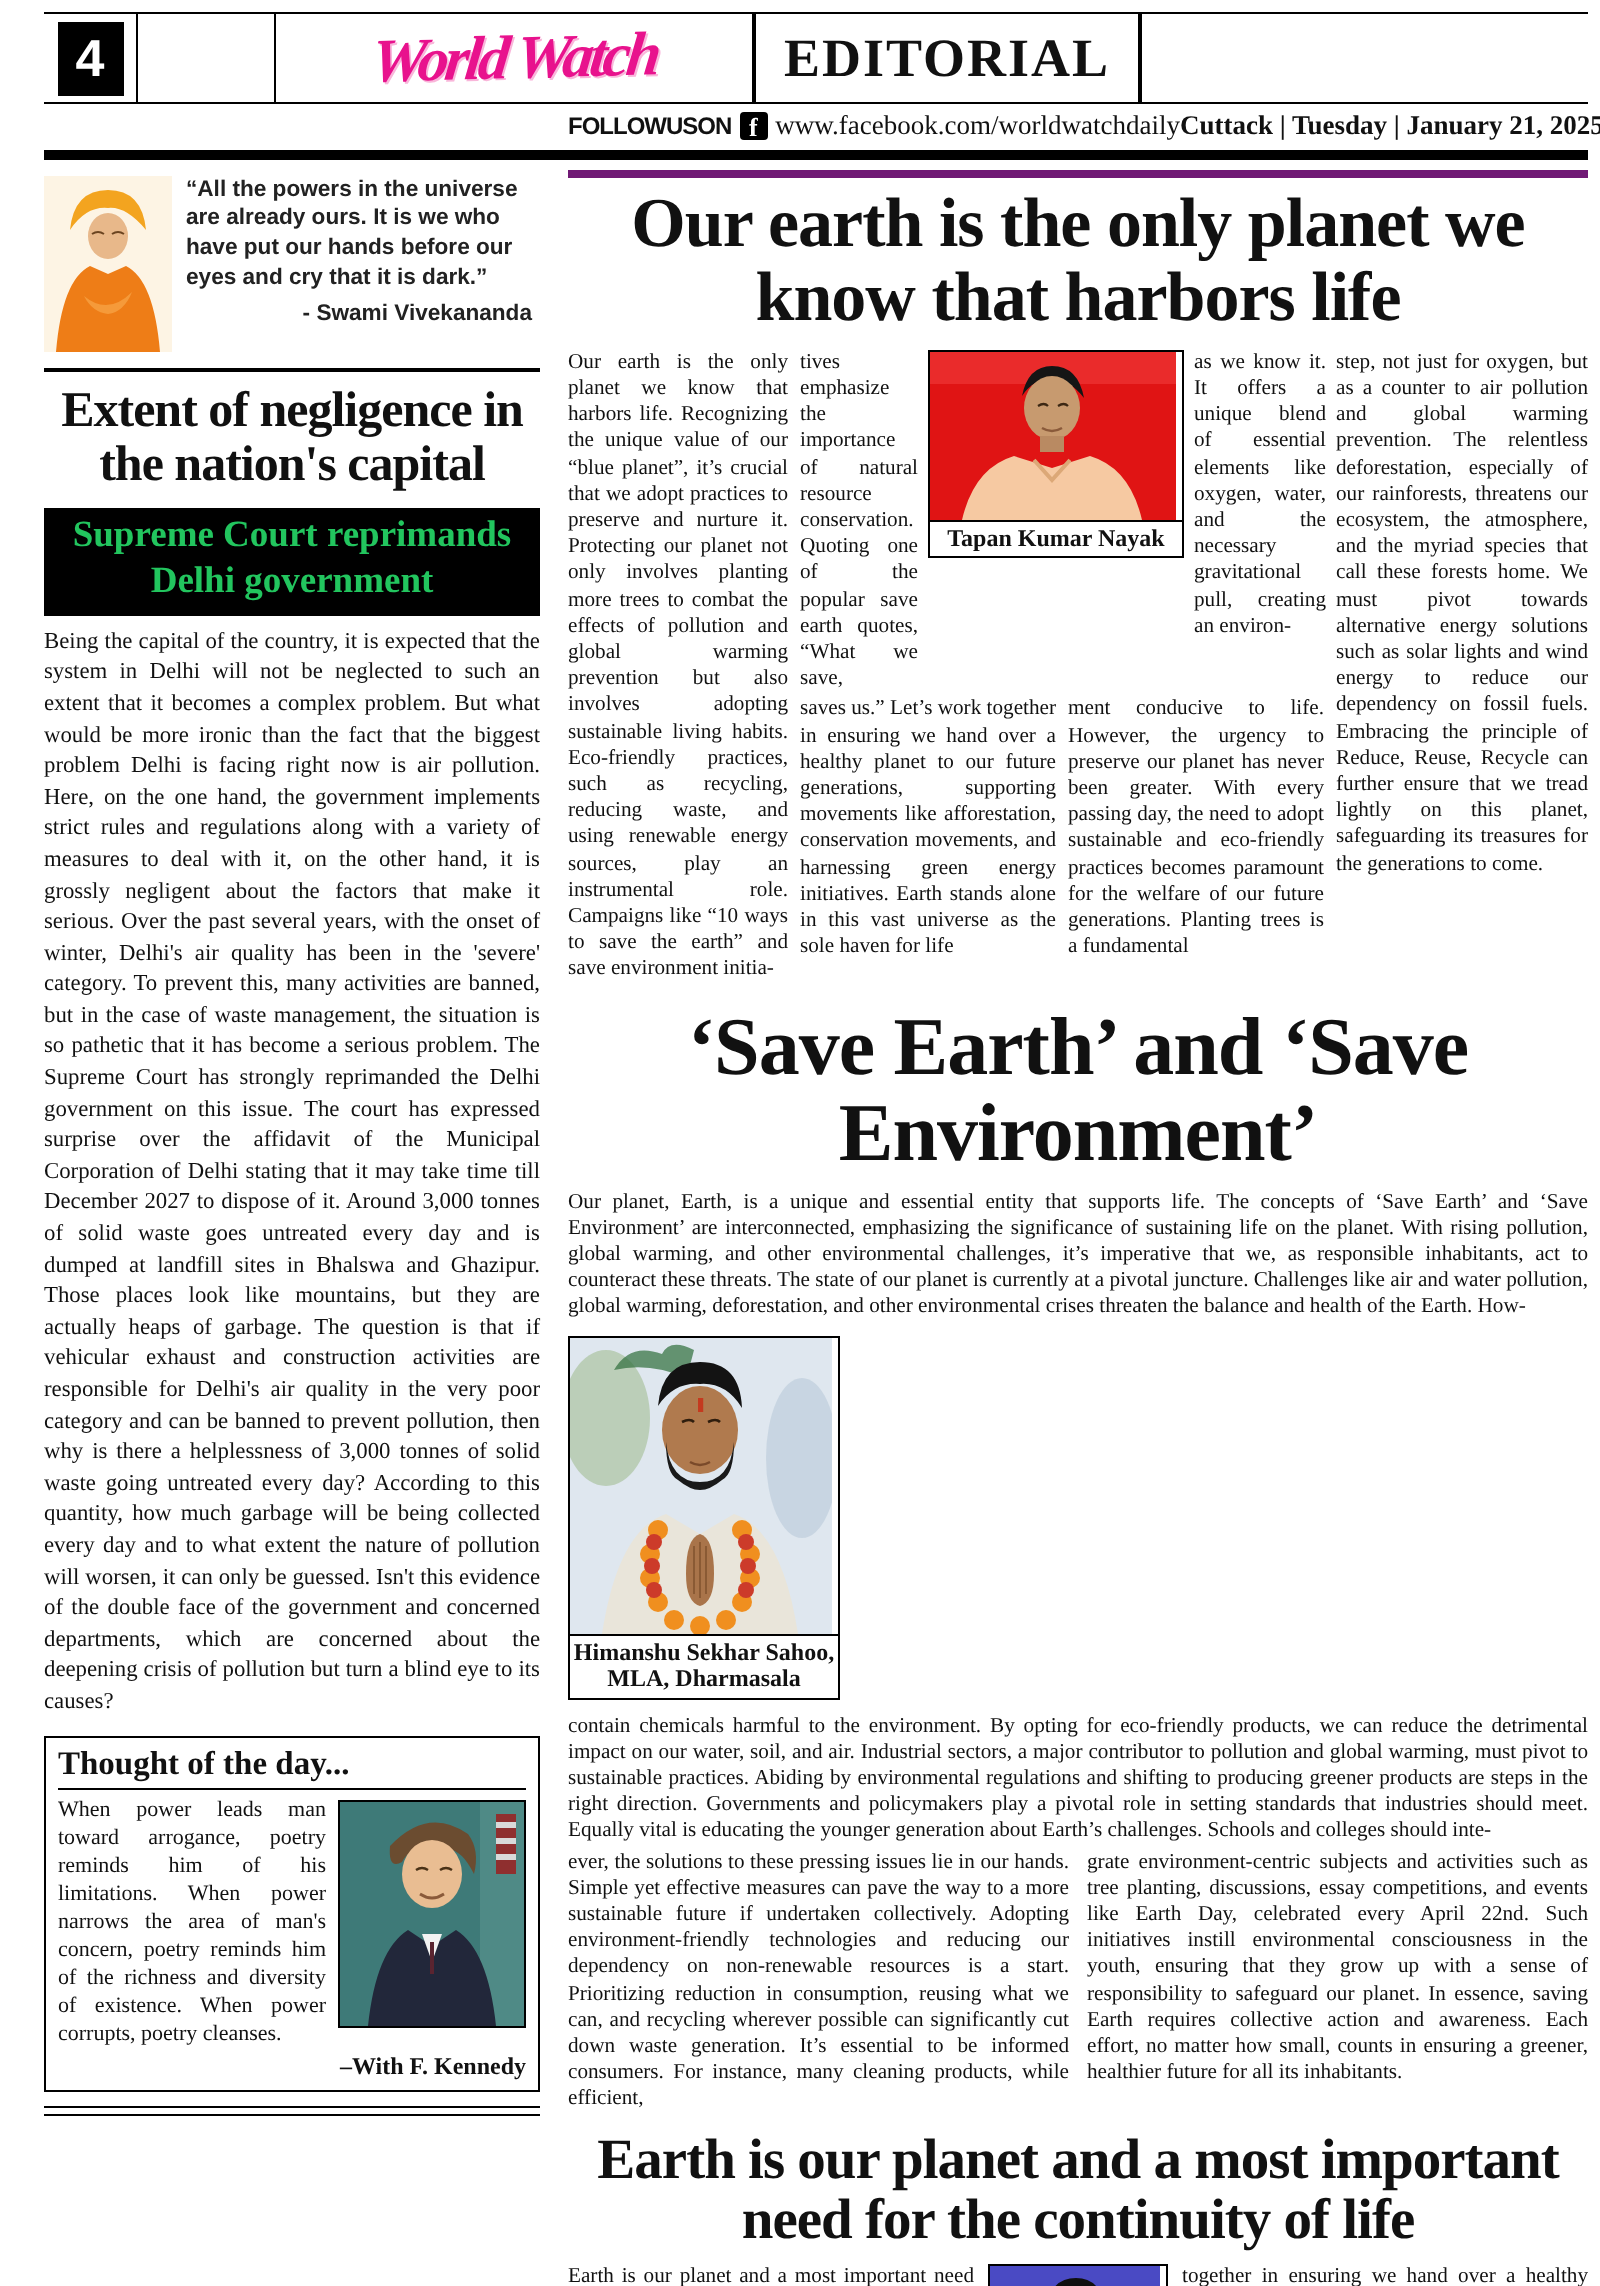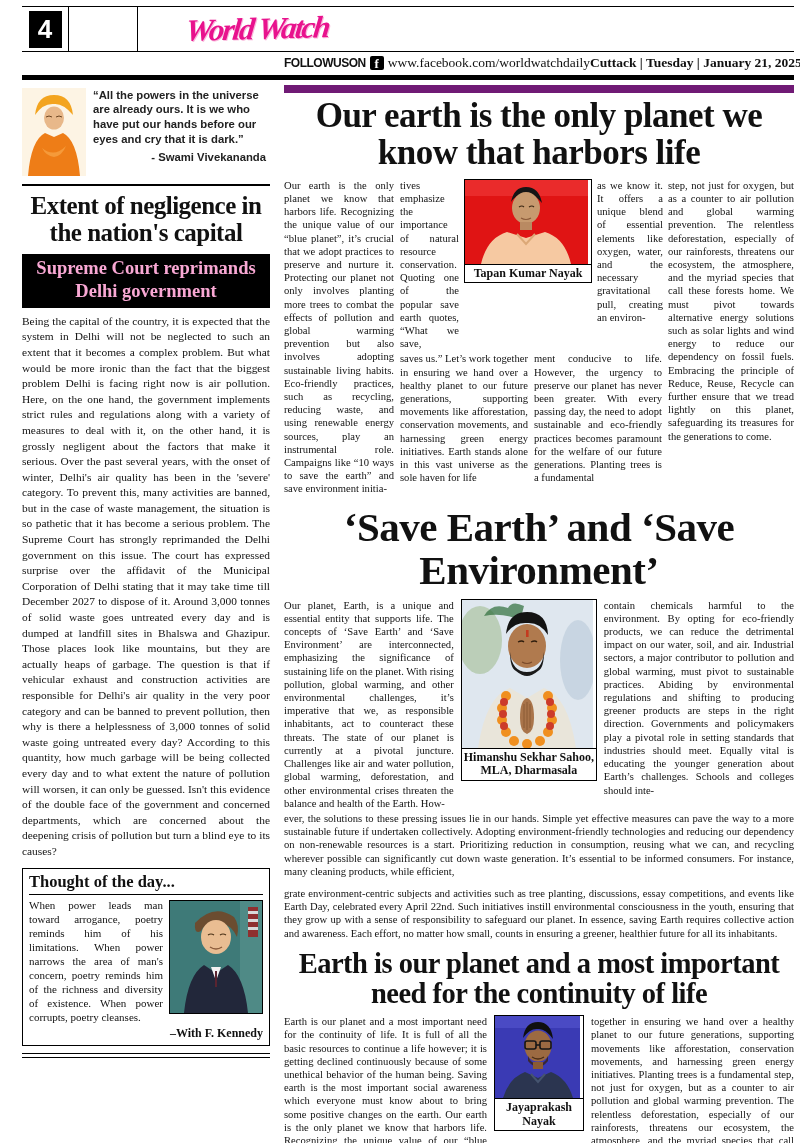--- a/index.html
+++ b/index.html
@@ -36,32 +36,32 @@
 
   
   .viv-block{display:flex;gap:7px;padding:3px 0 8px;border-bottom:2.5px solid #000;}
   .viv-img svg{display:block;}
   .viv-quote{font-family:"Liberation Sans",sans-serif;font-weight:bold;font-size:11.3px;line-height:1.32;color:#222;}
   .viv-attrib{text-align:right;padding-right:4px;margin-top:3px;}
   .editors-pen{display:flex;align-items:center;gap:10px;padding:6px 0 4px;}
   .pen-label{font-family:"Liberation Sans",sans-serif;font-weight:bold;font-size:16.5px;
              border-bottom:2px solid #000;padding-bottom:2px;white-space:nowrap;}
   .ed-headline{font-size:25px;font-weight:bold;text-align:center;line-height:1.08;letter-spacing:-0.5px;margin:6px 0 8px;}
-  .ed-banner{background:#000;color:#f9a8d4;text-align:center;font-weight:bold;font-size:18.5px;line-height:1.25;padding:3px 4px 5px;}
+  .ed-banner{background:#000;color:#22c55e;text-align:center;font-weight:bold;font-size:18.5px;line-height:1.25;padding:3px 4px 5px;}
   .ed-body{font-size:11.4px;line-height:15.6px;text-align:justify;margin-top:6px;}
   .thought-box{border:1.5px solid #000;margin-top:8px;padding:3px 6px 5px;}
   .thought-title{font-weight:bold;font-size:16.5px;border-bottom:1px solid #000;padding-bottom:2px;margin-bottom:3px;}
   .thought-content{overflow:hidden;font-size:11px;line-height:14px;text-align:justify;}
   .jfk-figure{float:right;margin:2px 0 2px 6px;border:1px solid #000;line-height:0;}
   .thought-attrib{font-weight:bold;text-align:right;font-size:12px;margin-top:2px;}
   .bottom-double-rule{border-top:1.5px solid #000;border-bottom:1.5px solid #000;height:3px;margin-top:7px;}
 
   
   .art-headline{font-weight:bold;text-align:center;letter-spacing:-0.5px;}
-  .a1{border-top:8px solid #701a75;padding-top:2px;}
+  .a1{border-top:4px solid #701a75;padding-top:2px;}
   .a1 .art-headline{font-size:35px;line-height:1.06;margin:2px 0 8px;}
   .body-txt{font-size:10.6px;line-height:13.2px;text-align:justify;}
   .a1-body{display:flex;gap:6px;}
   .a1-col1{width:110px;flex:0 0 110px;}
   .a1-mid{width:262px;flex:0 0 262px;display:flex;flex-direction:column;}
   .a1-mid-top{display:flex;gap:5px;}
   .a1-col2,.a1-col3{overflow-wrap:anywhere;}
   .a1-col2{width:59px;flex:0 0 59px;}
   .a1-col3{width:66px;flex:0 0 66px;}
   .a1-mid-bottom{display:flex;gap:6px;margin-top:2px;}
@@ -70,24 +70,24 @@
 
   figure.news-photo{margin:0;border:1.5px solid #000;background:#fff;align-self:flex-start;}
   figure.news-photo svg{display:block;}
   figure.news-photo figcaption{font-weight:bold;font-size:12px;text-align:center;line-height:1.12;
                                padding:2px 1px;border-top:1px solid #000;}
   .fig-tapan{width:126px;flex:0 0 126px;}
   .fig-him{width:134px;flex:0 0 134px;}
   .fig-jay{width:88px;flex:0 0 88px;}
 
   .a2 .art-headline{font-size:41px;line-height:1.05;margin:10px 0 7px;}
-  .a2-top{display:flex;gap:7px;}
+  .a2-top{display:flex;gap:7px;flex-direction:column;}
   .a2-left{flex:1;}
   .a2-right{flex:1.12;}
-  .a2-bottom{display:flex;gap:9px;margin-top:2px;flex-direction:column;}
+  .a2-bottom{display:flex;gap:9px;margin-top:2px;}
   .a2-bottom > div{flex:1;}
 
   .a3 .art-headline{font-size:28.5px;line-height:1.06;margin:9px 0 6px;}
   .a3-top{display:flex;gap:7px;}
   .a3-left{flex:1;}
   .a3-right{flex:1;}
 </style>
 </head>
 <body>
 
@@ -95,20 +95,21 @@
 
   <div>
     <div class="mast-rowA">
       <div class="cell-pagenum">
         <div class="pagenum-box">4</div>
       </div>
       <div class="cell-spacer"></div>
       <div class="cell-logo">
         <span class="logo">World Watch</span>
       </div>
+      <div class="cell-editorial">EDITORIAL</div>
       <div class="cell-right"></div>
     </div>
     <div class="mast-rowB">
       <div class="follow">
         <span class="follow-label">FOLLOWUSON</span>
         <span class="fb-icon">f</span>
         <span class="fb-url">www.facebook.com/worldwatchdaily</span>
       </div>
       <div class="dateline">Cuttack | Tuesday | January 21, 2025</div>
     </div>

